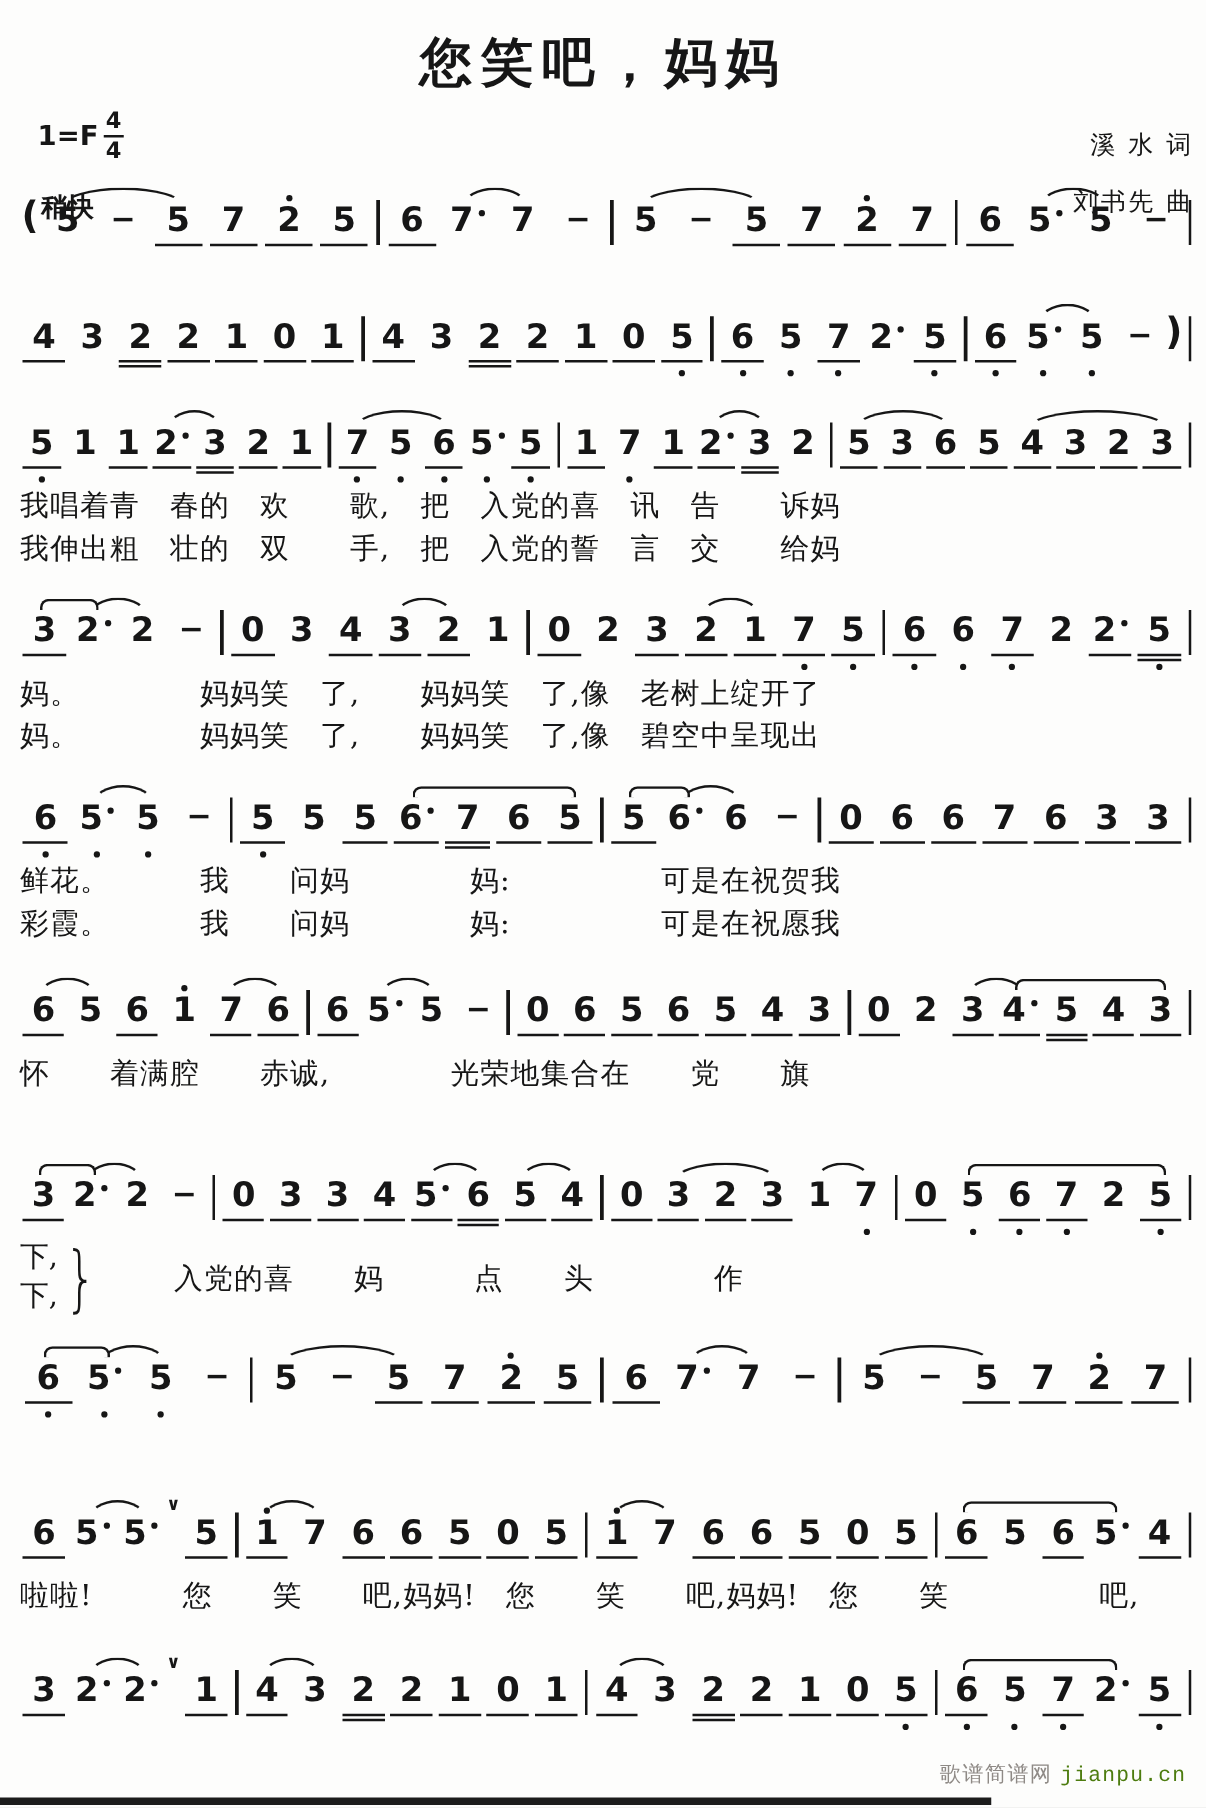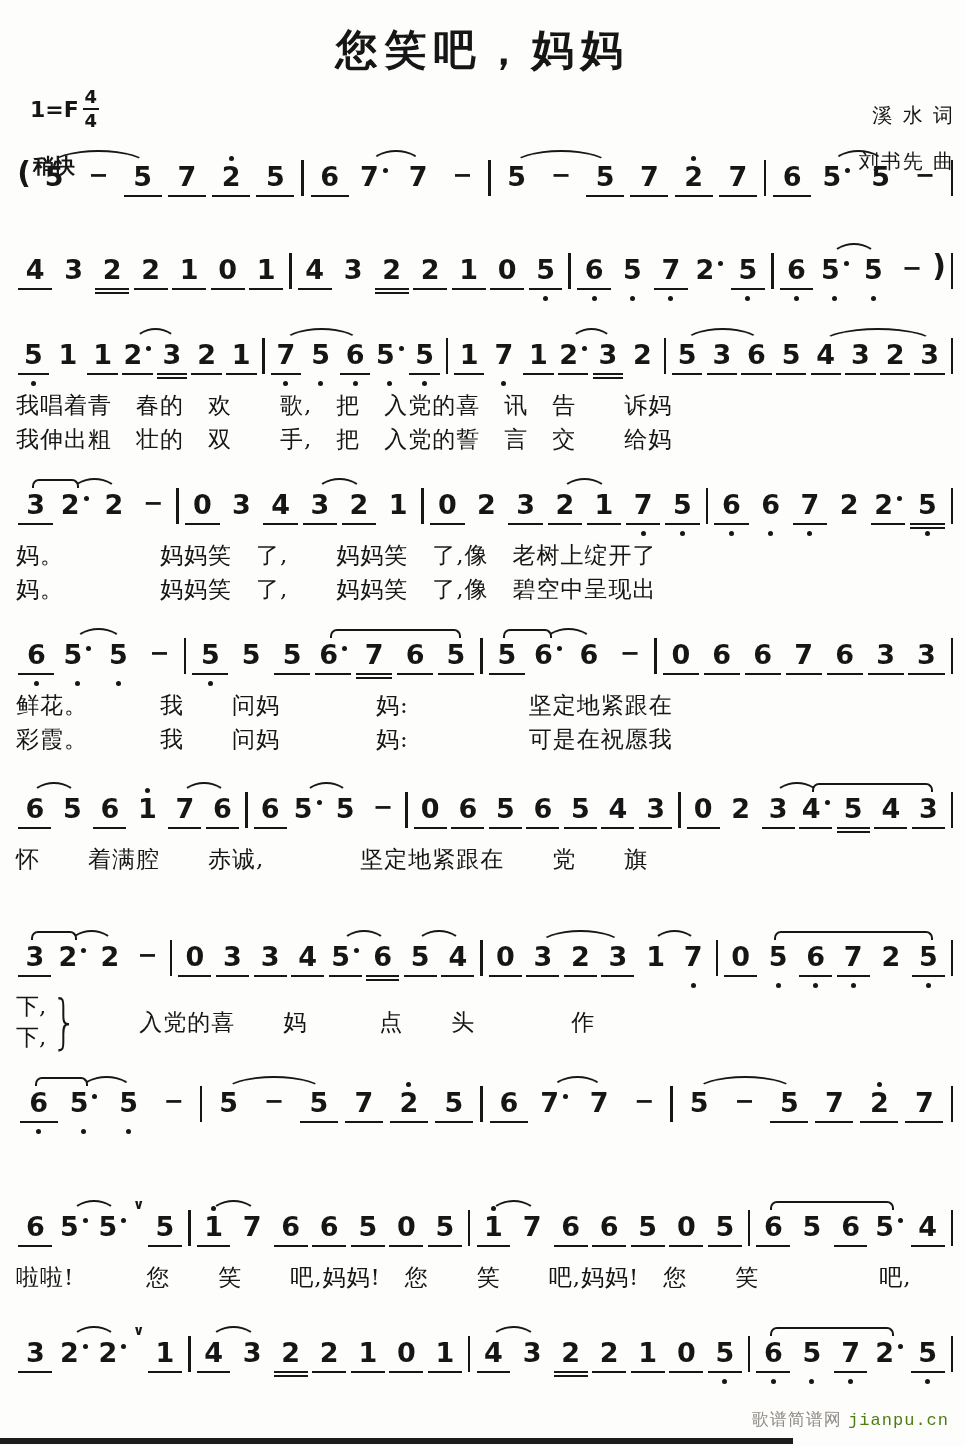--- a/index.html
+++ b/index.html
@@ -1285,21 +1285,21 @@
             <div class="loz"></div>
           </div>
           <div class="cell nar">
             <div class="vbar"></div>
           </div>
           <div class="slur" style="left: 57.5px; width: 49px;"></div>
           <div class="slur sq" style="left: 313.5px; width: 131px;"></div>
           <div class="slur sq" style="left: 486.5px; width: 49px;"></div>
           <div class="slur" style="left: 527.5px; width: 49px;"></div>
         </div>
-        <div class="lrow">鲜花。　　　我　　问妈　　　　妈:　　　　　坚定地紧跟在</div>
+        <div class="lrow">鲜花。　　　我　　问妈　　　　妈:　　　　　可是在祝贺我</div>
         <div class="lrow">彩霞。　　　我　　问妈　　　　妈:　　　　　可是在祝愿我</div>
       </div>
       <div class="system" style="top: 782px;">
         <div class="nrow">
           <div class="cell">
             <div class="hiz"></div>
             <div class="gz">
               <div class="d">6</div>
             </div>
             <div class="bz">
@@ -1539,21 +1539,21 @@
           </div>
           <div class="cell nar">
             <div class="vbar"></div>
           </div>
           <div class="slur" style="left: 15px; width: 46px;"></div>
           <div class="slur" style="left: 165px; width: 46px;"></div>
           <div class="slur" style="left: 288px; width: 45px;"></div>
           <div class="slur" style="left: 758px; width: 46px;"></div>
           <div class="slur sq" style="left: 796px; width: 121px;"></div>
         </div>
-        <div class="lrow">怀　　着满腔　　赤诚,　　　　坚定地紧跟在　　党　　旗</div>
+        <div class="lrow">怀　　着满腔　　赤诚,　　　　光荣地集合在　　党　　旗</div>
       </div>
       <div class="system" style="top: 930px;">
         <div class="nrow">
           <div class="cell">
             <div class="hiz"></div>
             <div class="gz">
               <div class="d">3</div>
             </div>
             <div class="bz">
               <div class="beam"></div>

